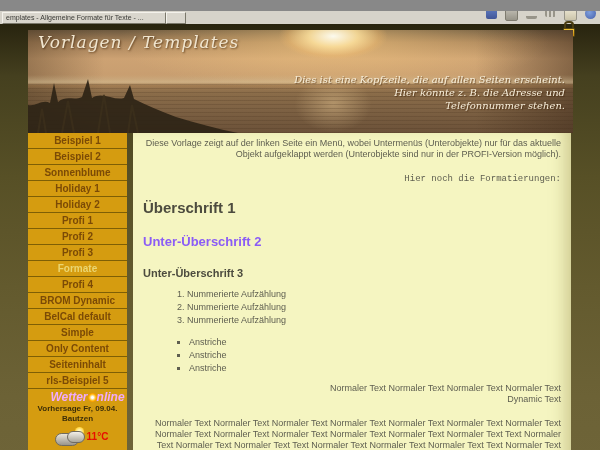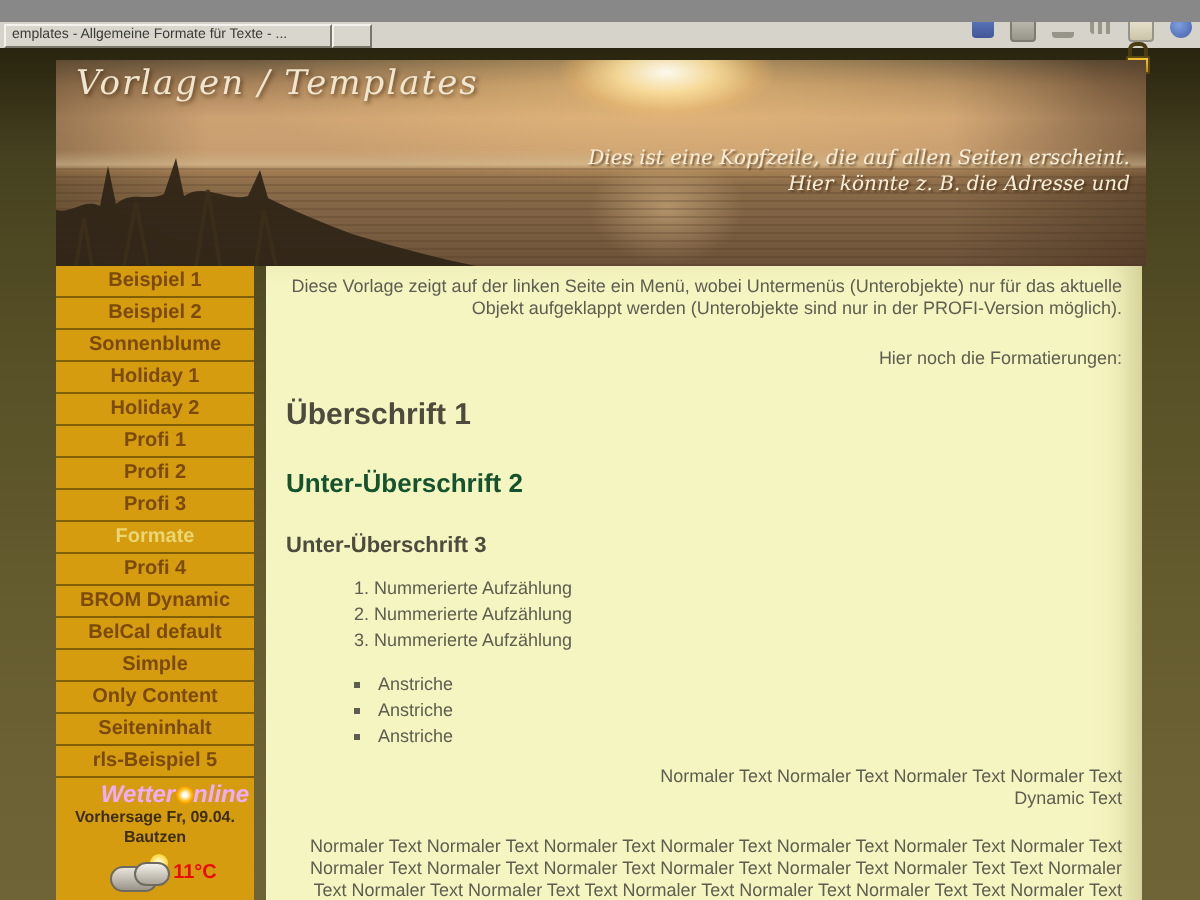--- a/index.html
+++ b/index.html
@@ -85,23 +85,23 @@
     font-size:6px;line-height:11px;color:#222;text-align:center;}
   .wo-go{width:26px;height:13px;background:#d6d2ca;border:1px solid;
     border-color:#f6f4ee #6f6b58 #6f6b58 #f6f4ee;font-size:8px;line-height:11px;
     text-align:center;color:#333;font-family:"Liberation Sans",sans-serif;cursor:pointer;}
 
   
   .content{position:absolute;left:133px;top:122px;width:438px;height:328px;
     background:#f5f5c1;box-shadow:inset -14px 0 18px -10px rgba(125,112,45,.38);
     padding:5px 10px;box-sizing:border-box;color:#5e5e50;font-size:9px;line-height:11px;}
   .content p{margin:0;text-align:right;}
-  .p-intro2{margin-top:14px !important;}
+  .p-intro2{margin-top:14px !important;font-family:Liberation Mono, monospace;}
   .content h1{margin:13px 0 0 0;font-size:15px;line-height:20px;color:#4c4b3e;}
-  .content h2{margin:17px 0 0 0;font-size:13px;line-height:14px;color:#14532d;}
+  .content h2{margin:17px 0 0 0;font-size:13px;line-height:14px;color:#8b5cf6;}
   .content h3{margin:18px 0 0 0;font-size:11px;line-height:12px;color:#4c4b3e;}
   .content ol{margin:10px 0 0 0;padding-left:44px;font-size:9px;line-height:10px;}
   .content ul{margin:12px 0 0 0;padding-left:46px;font-size:9px;line-height:10px;list-style:square;}
   .content li{margin:0 0 3px 0;}
   .p-norm{margin-top:10px !important;}
   .p-long{margin-top:13px !important;}
 </style>
 </head>
 <body>
 
@@ -132,20 +132,21 @@
     <div class="sea-streaks"></div>
     <svg class="grass" width="210" height="58" viewBox="0 0 210 58">
       <path d="M0,58 L0,30 C8,32 14,24 22,28 L26,8 30,27 C38,20 46,26 54,22 L60,4 64,23
                C74,16 86,26 96,23 L102,10 106,24 C118,30 132,36 148,42 C168,48 190,54 210,58 Z" fill="#2e2416" opacity="0.92"></path>
       <path d="M10,58 L14,34 18,58 M34,58 L40,26 46,58 M70,58 L76,20 82,58 M100,58 L104,30 110,58" stroke="#3c2f1c" stroke-width="2" fill="none" opacity="0.8"></path>
     </svg>
     <div class="site-title">Vorlagen / Templates</div>
     <div class="tagline">
       <span style="display:block">Dies ist eine Kopfzeile, die auf allen Seiten erscheint.</span>
       <span style="display:block">Hier könnte z. B. die Adresse und</span>
+      <span style="display:block">Telefonnummer stehen.</span>
     </div>
   </div>
 
   <div class="sidebar">
     <div class="menu-item">Beispiel 1</div>
     <div class="menu-item">Beispiel 2</div>
     <div class="menu-item">Sonnenblume</div>
     <div class="menu-item">Holiday 1</div>
     <div class="menu-item">Holiday 2</div>
     <div class="menu-item">Profi 1</div>

